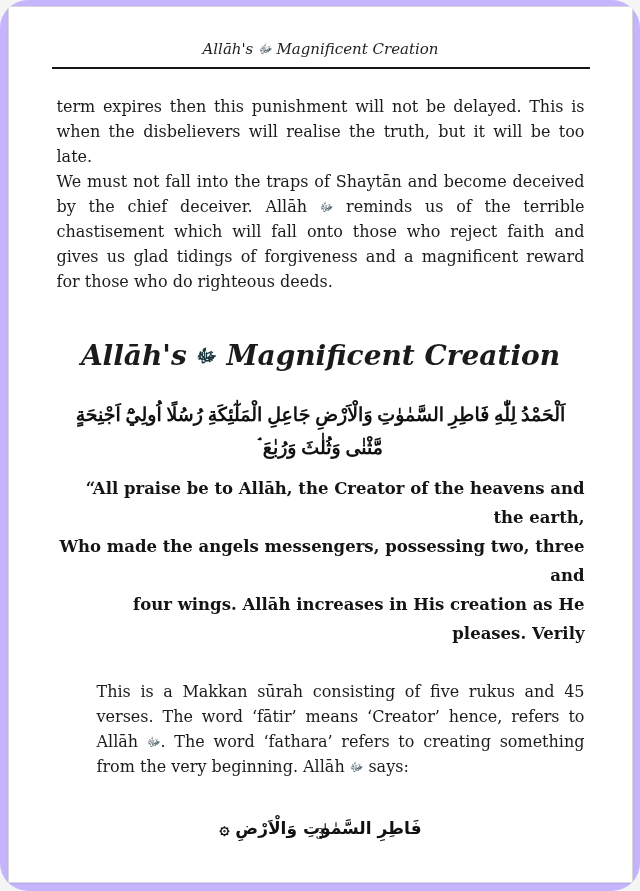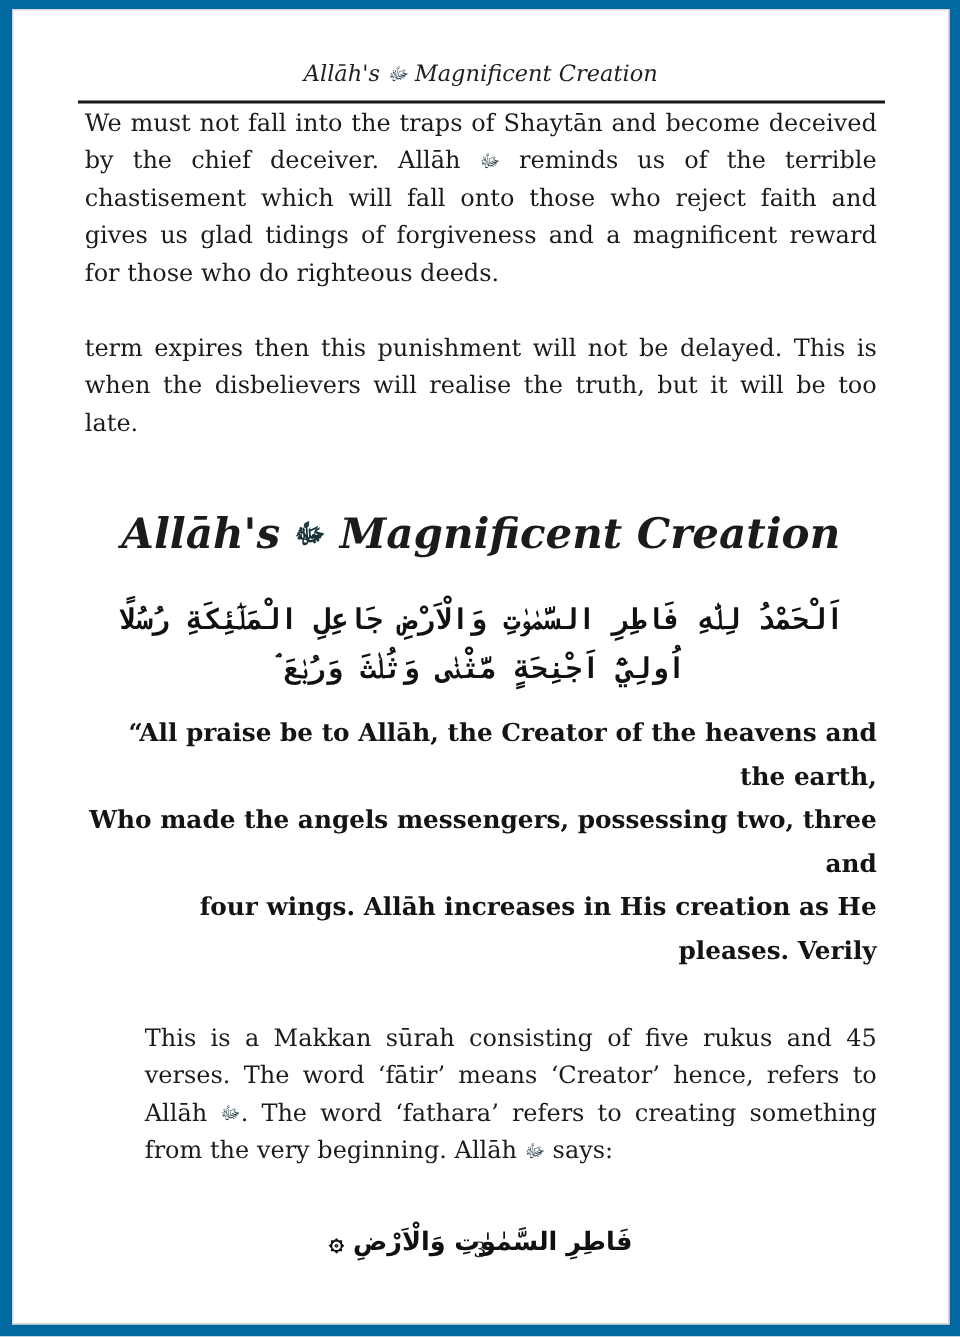--- a/index.html
+++ b/index.html
@@ -7,21 +7,22 @@
     padding: 0;
     background: #f5f5f6;
     font-family: "DejaVu Serif", "Liberation Serif", serif;
     color: #1b1b1b;
     -webkit-font-smoothing: antialiased;
   }
   .viewport {
     width: 640px;
     height: 891px;
     overflow: hidden;
-    background: #0369a1;
+    background: #c4b5fd;
+    border-radius: 28px;
   }
   .sheet {
     position: relative;
     width: 625px;
     height: 877px;
     margin: 6px auto 0 auto;
     background: #ffffff;
     border: 1px solid #d7d7da;
     box-shadow: 0 1px 3px rgba(0,0,0,0.06);
     box-sizing: border-box;
@@ -66,21 +67,21 @@
     white-space: nowrap;
   }
   .section-heading .hon {
     font-size: 18px;
     font-style: normal;
     transform: translateY(-3px);
   }
   .arabic-verse {
     direction: rtl;
     text-align: center;
-    font-family: Liberation Mono, monospace;
+    font-family: Liberation Serif, serif;
     font-weight: bold;
     font-size: 19px;
     line-height: 33px;
     margin-top: 24px;
     color: #111;
   }
   .translation {
     text-align: right;
     font-weight: bold;
     font-size: 16.5px;
@@ -116,26 +117,26 @@
   <div class="sheet">
 
     <div class="running-header">
       <span>Allāh's</span>
       <span class="hon">ﷻ</span>
       <span>Magnificent Creation</span>
     </div>
 
     <hr class="header-rule">
 
+    <p class="bodytext first-block">
+      <span>term expires then this punishment will not be delayed. This is when the disbelievers will realise the truth, but it will be too late.</span>
+    </p>
+
     <p class="bodytext">
       <span>We must not fall into the traps of Shaytān and become deceived by the chief deceiver. Allāh </span><span class="hon">ﷻ</span><span> reminds us of the terrible chastisement which will fall onto those who reject faith and gives us glad tidings of forgiveness and a magnificent reward for those who do righteous deeds.</span>
-    </p>
-
-    <p class="bodytext first-block">
-      <span>term expires then this punishment will not be delayed. This is when the disbelievers will realise the truth, but it will be too late.</span>
     </p>
 
     <div class="section-heading">
       <span>Allāh's</span>
       <span class="hon">ﷻ</span>
       <span>Magnificent Creation</span>
     </div>
 
     <div class="arabic-verse">
       <div>اَلْحَمْدُ لِلّٰهِ فَاطِرِ السَّمٰوٰتِ وَالْاَرْضِ جَاعِلِ الْمَلٰٓئِكَةِ رُسُلًا اُولِيْٓ اَجْنِحَةٍ مَّثْنٰى وَثُلٰثَ وَرُبٰعَ ۘ</div>

